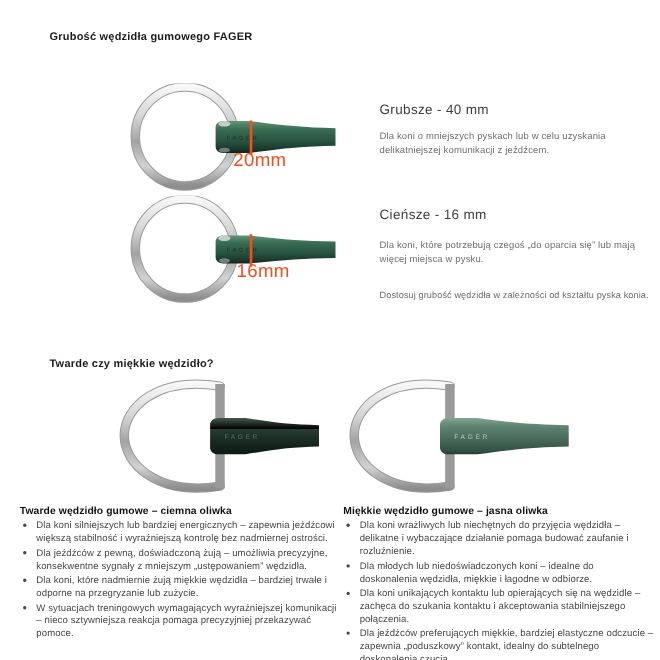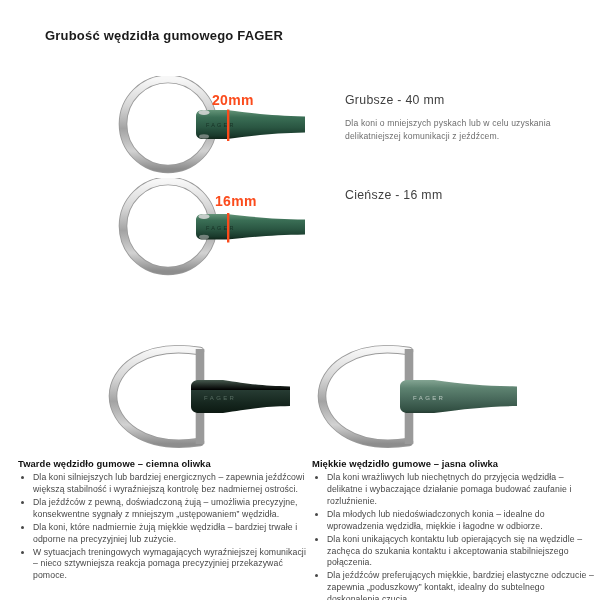--- a/index.html
+++ b/index.html
@@ -2,24 +2,24 @@
 <html><head>
 <meta charset="utf-8">
 <style>
   html,body{margin:0;padding:0;background:#fff;}
   .page{
     position:relative;width:600px;height:600px;background:#ffffff;overflow:hidden;
     font-family:"Liberation Sans", sans-serif;color:#1e1e1e;
   }
   .abs{position:absolute;}
   h1.sec-title{
-    margin:0;font-size:13px;font-weight:700;color:#1b1b1b;letter-spacing:.2px;
+    margin:0;font-size:10px;font-weight:700;color:#1b1b1b;letter-spacing:.2px;
   }
   .size-label{
-    font-size:14px;font-weight:700;letter-spacing:.3px;
+    font-size:17px;font-weight:400;letter-spacing:.3px;margin-top:44px;
   }
   .opt-heading{
     margin:0;font-size:12.3px;font-weight:400;color:#3f3f3f;letter-spacing:.3px;
   }
   .opt-desc{
     margin:0;font-size:8.6px;line-height:1.55;color:#6e6e6e;letter-spacing:.15px;
   }
   .note{
     margin:0;font-size:8.3px;color:#6b6b6b;letter-spacing:.1px;
   }
@@ -77,22 +77,25 @@
       <path fill="url(#greenA)" d="M 98 36 C 94 36 91 38 91 42 L 91 55.5 C 91 59.5 94 61.5 98 61.5 L 122 61.5 C 152 58.5 170 57 200 56.5 L 200 41.5 C 170 41 152 39.5 122 36 Z"></path>
       <ellipse cx="99" cy="38.5" rx="5.5" ry="2.6" fill="#d9d9d9" opacity="0.85"></ellipse>
       <ellipse cx="99" cy="59" rx="5" ry="2.2" fill="#bdbdbd" opacity="0.55"></ellipse>
       <text x="101" y="51.5" font-size="5.5" letter-spacing="2.2" fill="#12281e" opacity="0.8" font-family="Liberation Sans, sans-serif">FAGER</text>
       <rect x="122" y="35" width="2.4" height="29.5" fill="#fb4b1c"></rect>
     </svg>
   </div>
   <div class="size-label abs" style="left:215px;top:193px;color:#fb4b1c;">16mm</div>
 
   <h2 class="opt-heading abs" style="left:345px;top:188px;">Cieńsze - 16 mm</h2>
+  <p class="opt-desc abs" style="left:345px;top:216px;width:235px;">Dla koni, które potrzebują czegoś „do oparcia się” lub mają więcej miejsca w pysku.</p>
 
+  <p class="note abs" style="left:345px;top:263px;width:250px;">Dostosuj grubość wędzidła w zależności od kształtu pyska konia.</p>
 
+  <h1 class="sec-title abs" style="left:45px;top:326px;">Twarde czy miękkie wędzidło?</h1>
 
   <div class="abs" style="left:93px;top:338px;width:220px;height:120px;">
     <svg width="220" height="120" viewBox="0 0 220 120">
       <defs>
         <linearGradient id="darkOlive" x1="0" y1="0" x2="0" y2="1">
           <stop offset="0" stop-color="#46594e"></stop>
             <stop offset="0.3" stop-color="#27node3c33"></stop>
           <stop offset="0.3" stop-color="#273c33"></stop>
             <stop offset="0.7" stop-color="#16271f"></stop>
           <stop offset="1" stop-color="#0c1912"></stop>
@@ -125,28 +128,28 @@
       <path fill="url(#lightOlive)" d="M 106 42 C 101 42 98 44.5 98 48.5 L 98 68.5 C 98 72.5 101 75 106 75 L 132 75 C 165 70.5 185 68.5 215 68 L 215 48.5 C 185 48 165 46.5 132 42 Z"></path>
       <text x="111" y="61.5" font-size="6" letter-spacing="2.4" fill="#eef4ef" opacity="0.65" font-family="Liberation Sans, sans-serif">FAGER</text>
     </svg>
   </div>
 
   <div class="col abs" style="left:18px;top:458px;width:288px;">
     <h3 class="col-heading">Twarde wędzidło gumowe – ciemna oliwka</h3>
     <ul>
       <li>Dla koni silniejszych lub bardziej energicznych – zapewnia jeźdźcowi większą stabilność i wyraźniejszą kontrolę bez nadmiernej ostrości.</li>
       <li>Dla jeźdźców z pewną, doświadczoną żują – umożliwia precyzyjne, konsekwentne sygnały z mniejszym „ustępowaniem” wędzidła.</li>
-      <li>Dla koni, które nadmiernie żują miękkie wędzidła – bardziej trwałe i odporne na precyzyjniej lub zużycie.</li>
+      <li>Dla koni, które nadmiernie żują miękkie wędzidła – bardziej trwałe i odporne na przegryzanie lub zużycie.</li>
       <li>W sytuacjach treningowych wymagających wyraźniejszej komunikacji – nieco sztywniejsza reakcja pomaga precyzyjniej przekazywać pomoce.</li>
     </ul>
   </div>
 
   <div class="col abs" style="left:312px;top:458px;width:282px;">
     <h3 class="col-heading">Miękkie wędzidło gumowe – jasna oliwka</h3>
     <ul>
       <li>Dla koni wrażliwych lub niechętnych do przyjęcia wędzidła – delikatne i wybaczające działanie pomaga budować zaufanie i rozluźnienie.</li>
-      <li>Dla młodych lub niedoświadczonych konia – idealne do wprowadzenia wędzidła, miękkie i łagodne w odbiorze.</li>
+      <li>Dla młodych lub niedoświadczonych koni – idealne do doskonalenia wędzidła, miękkie i łagodne w odbiorze.</li>
       <li>Dla koni unikających kontaktu lub opierających się na wędzidle – zachęca do szukania kontaktu i akceptowania stabilniejszego połączenia.</li>
       <li>Dla jeźdźców preferujących miękkie, bardziej elastyczne odczucie – zapewnia „poduszkowy” kontakt, idealny do subtelnego doskonalenia czucia.</li>
     </ul>
   </div>
 
 </div>
 
 </body></html>

